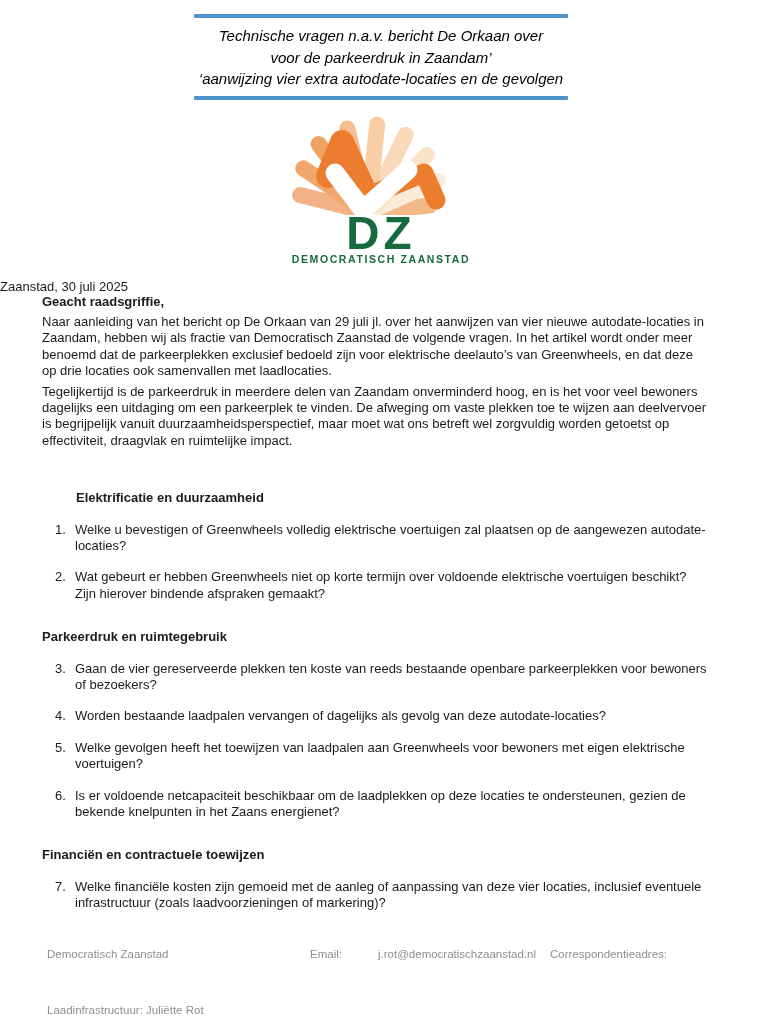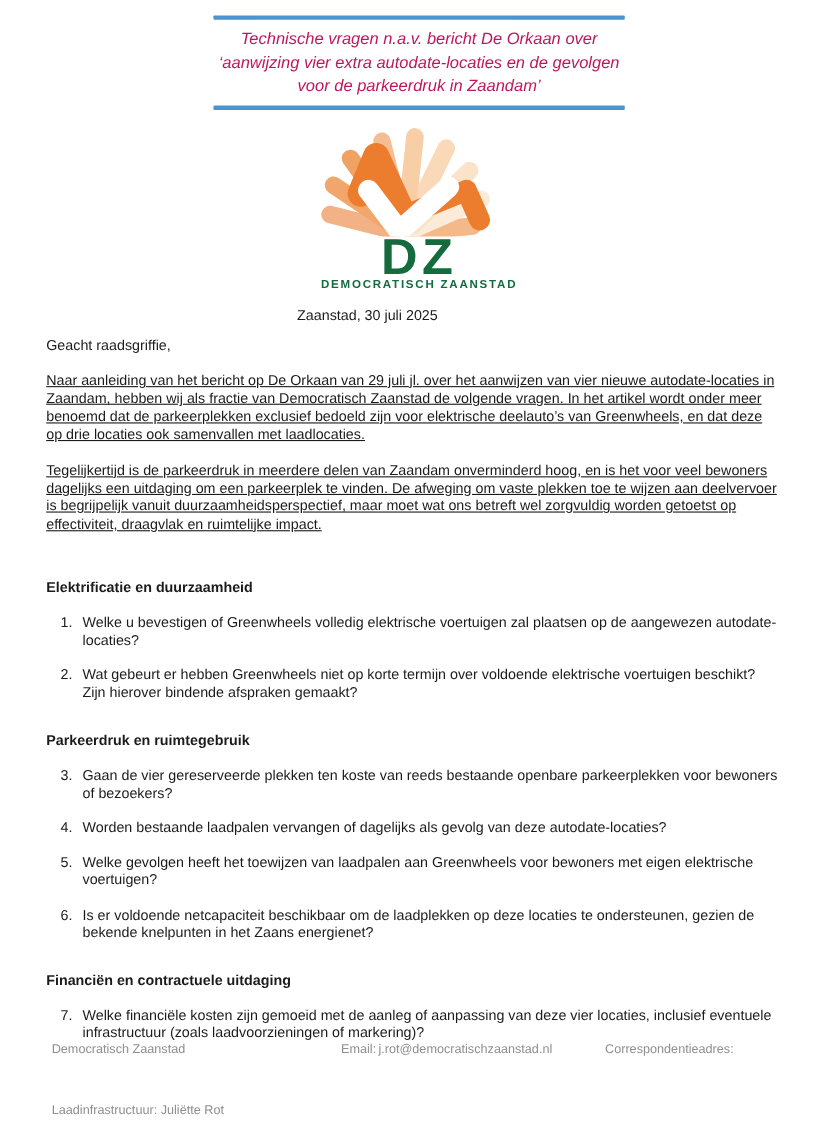--- a/index.html
+++ b/index.html
@@ -5,58 +5,58 @@
   html,body{margin:0;padding:0;}
   body{
     width:762px;height:1024px;background:#ffffff;position:relative;
     font-family:"Liberation Sans", sans-serif;color:#1b1b1b;
     -webkit-font-smoothing:antialiased;overflow:hidden;
   }
   .rule{width:374px;height:4px;background:#4d94ce;margin:0 auto;border-radius:1px;}
   .rule-top{margin-top:14px;}
   .rule-bottom{margin-top:6px;}
   .doc-title{
-    text-align:center;color:#be185d;font-style:italic;
+    text-align:center;color:#000000;font-style:italic;
     font-size:15px;line-height:21.5px;margin-top:7px;
   }
   .logo{margin-top:12px;text-align:center;line-height:0;}
   .logo-initials{
     color:#156b3e;font-weight:bold;font-size:46px;line-height:32px;
     letter-spacing:4px;margin-top:2px;text-align:center;font-family:"Liberation Sans",sans-serif;
   }
   .logo-caption{
     color:#156b3e;font-weight:bold;font-size:10.5px;line-height:12px;
     letter-spacing:1.6px;margin-top:4px;text-align:center;
   }
-  .date-line{text-align:center;padding-right:94px;font-size:13px;line-height:15px;margin-top:14px;}
+  .date-line{text-align:left;padding-right:94px;font-size:13px;line-height:15px;margin-top:14px;}
   .content{margin:0 54px 0 42px;font-size:13px;line-height:16.4px;}
-  .salutation{margin-top:12px;}
-  .para{margin-top:16px;text-decoration:underline;}
+  .salutation{margin-top:0;font-weight:bold;}
+  .para{margin-top:4px;}
   .section-heading{font-weight:bold;font-size:13px;margin:27px 0 0 0;}
-  .section-heading.first{margin-top:41px;}
+  .section-heading.first{margin-top:41px;margin-left:34px;}
   .question{display:flex;margin-top:15px;}
   .qnum{flex:none;width:20px;margin-left:13px;}
   .qtext{flex:1;}
   .footer{position:absolute;left:0;top:908px;width:762px;color:#8f8f8f;font-size:11.5px;line-height:18.5px;}
   .footer div{white-space:pre;}
   .footer-left{position:absolute;left:47px;top:0;}
   .footer-email-label{position:absolute;left:310px;top:37px;}
-  .footer-email{position:absolute;left:344px;top:37px;}
+  .footer-email{position:absolute;left:378px;top:37px;}
   .footer-right{position:absolute;left:550px;top:0;}
 </style>
 </head>
 <body>
 
 <div class="page">
 
   <div class="rule rule-top"></div>
   <div class="doc-title">
     <div>Technische vragen n.a.v. bericht De Orkaan over</div>
+    <div>voor de parkeerdruk in Zaandam’</div>
     <div>‘aanwijzing vier extra autodate-locaties en de gevolgen</div>
-    <div>voor de parkeerdruk in Zaandam’</div>
   </div>
   <div class="rule rule-bottom"></div>
 
   <div class="logo">
     <svg width="190" height="103" viewBox="0 0 190 103">
 
       <g>
         <rect x="74" y="30" width="16" height="72" rx="8" transform="rotate(84,82,100)" fill="#f4b988"></rect>
         <rect x="74" y="16" width="16" height="84" rx="8" transform="rotate(66,82,100)" fill="#fcebd8"></rect>
         <rect x="74" y="10" width="16" height="88" rx="8" transform="rotate(46,82,100)" fill="#fbe3c9"></rect>
@@ -107,21 +107,21 @@
     </div>
     <div class="question">
       <span class="qnum">5.</span>
       <span class="qtext">Welke gevolgen heeft het toewijzen van laadpalen aan Greenwheels voor bewoners met eigen elektrische voertuigen?</span>
     </div>
     <div class="question">
       <span class="qnum">6.</span>
       <span class="qtext">Is er voldoende netcapaciteit beschikbaar om de laadplekken op deze locaties te ondersteunen, gezien de bekende knelpunten in het Zaans energienet?</span>
     </div>
 
-    <h3 class="section-heading">Financiën en contractuele uitdaging</h3>
+    <h3 class="section-heading">Financiën en contractuele toewijzen</h3>
     <div class="question">
       <span class="qnum">7.</span>
       <span class="qtext">Welke financiële kosten zijn gemoeid met de aanleg of aanpassing van deze vier locaties, inclusief eventuele infrastructuur (zoals laadvoorzieningen of markering)?</span>
     </div>
   </div>
 
   <div class="footer">
     <div class="footer-left">
       <div>Democratisch Zaanstad</div>
       <div>Laadinfrastructuur: Juliëtte Rot</div>

